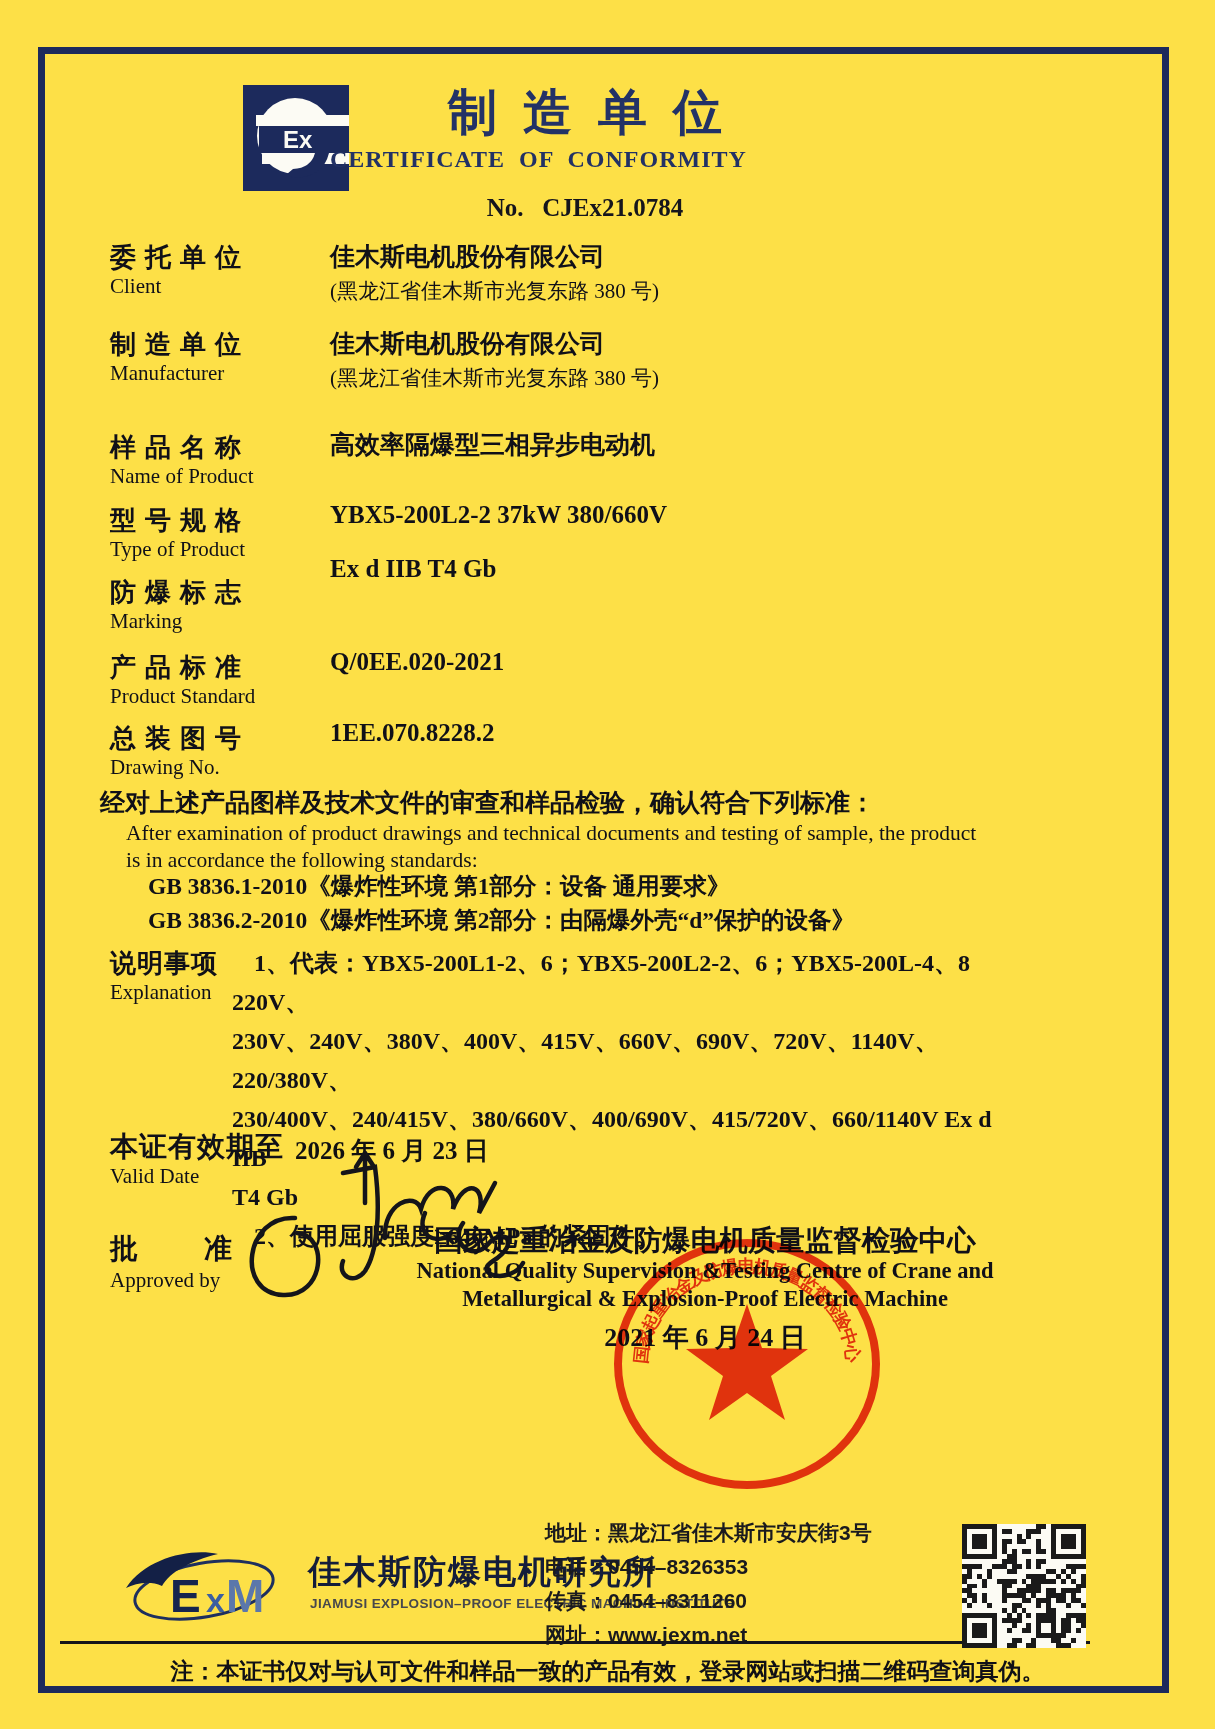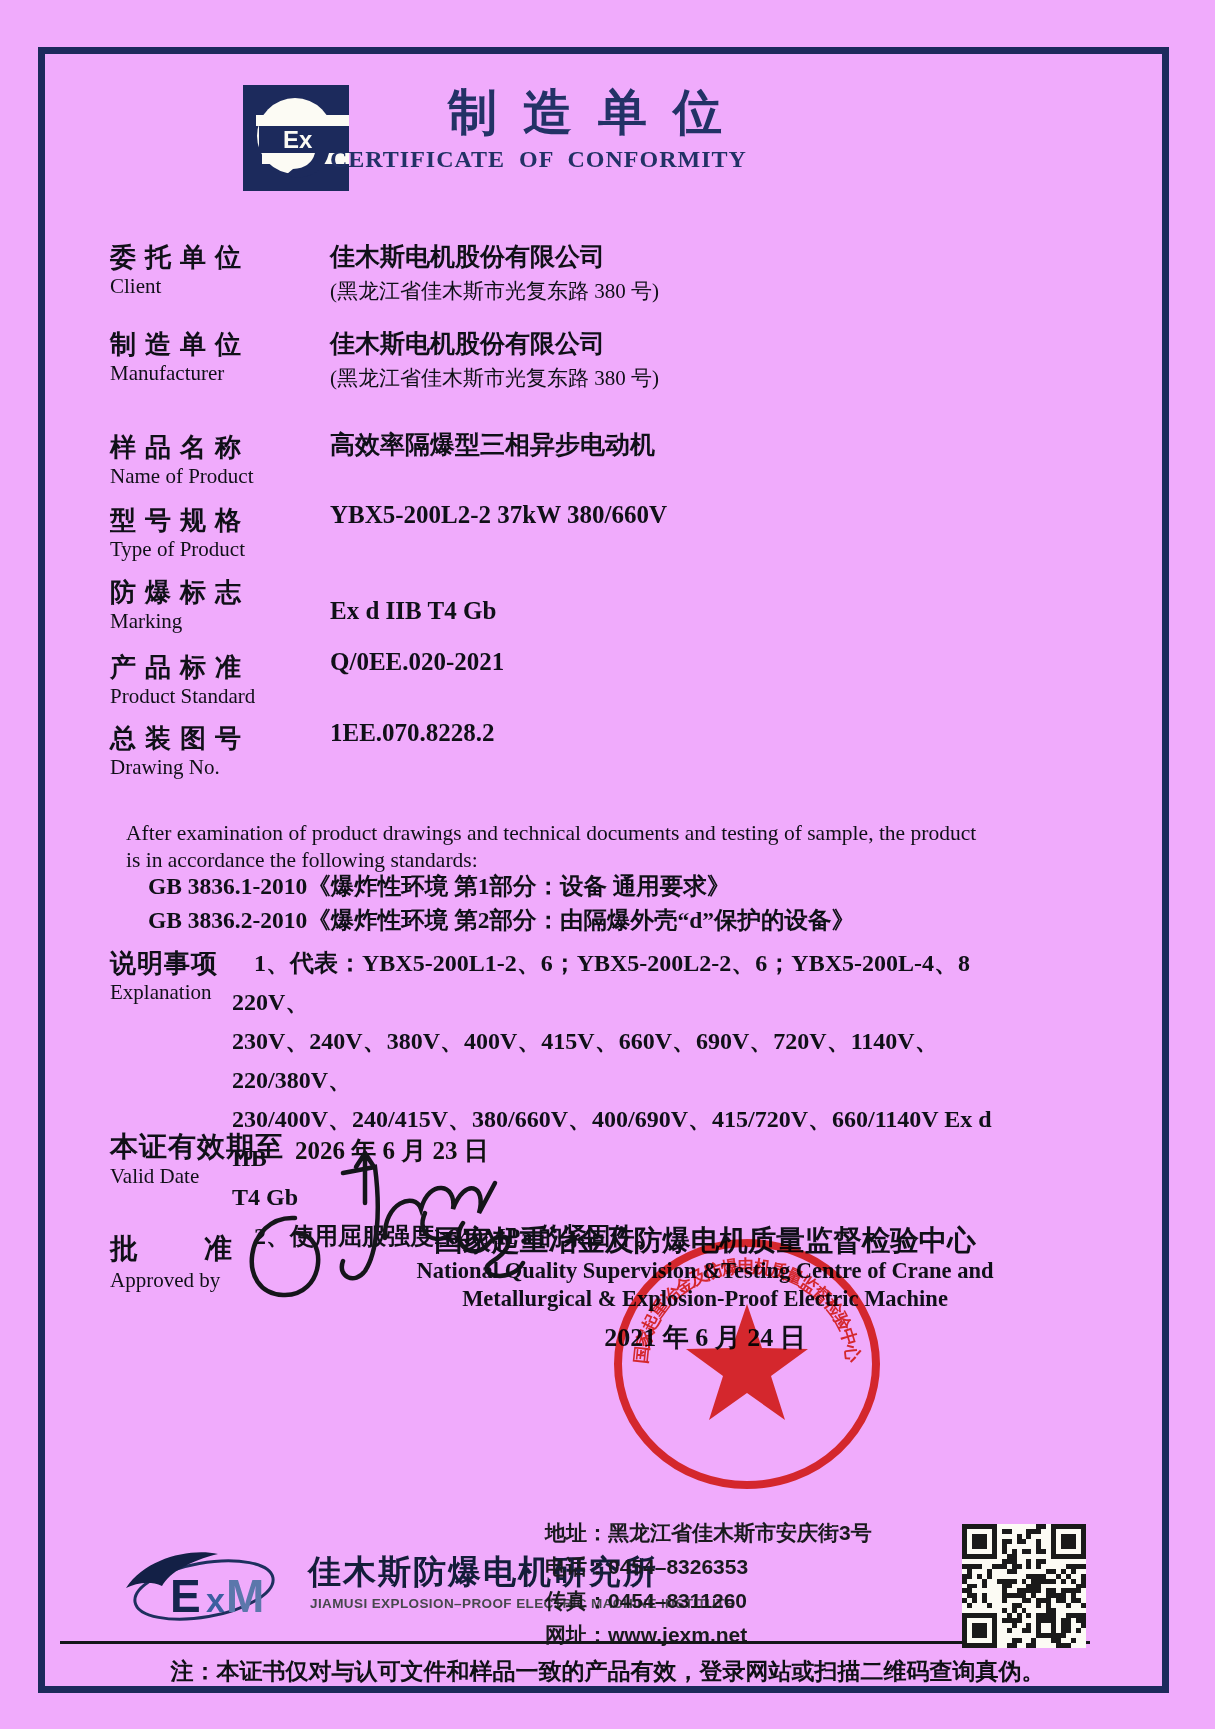--- a/index.html
+++ b/index.html
@@ -1,16 +1,16 @@
 <!DOCTYPE html>
 <html><head>
 <meta charset="utf-8">
 <style>
   html,body{margin:0;padding:0;background:#efeee6;}
-  .page{position:relative;width:1215px;height:1729px;background:#f0abfc;overflow:hidden;
+  .page{position:relative;width:1215px;height:1729px;background:#fde047;overflow:hidden;
         font-family:"Liberation Serif",serif;color:#111;}
   .frame{position:absolute;left:38px;top:47px;width:1117px;height:1632px;
          border:7px solid #1c2a5c;}
   .abs{position:absolute;}
 
   
   .exlogo{left:243px;top:85px;width:106px;height:106px;}
   .title-zh{left:330px;top:80px;width:510px;text-align:center;
             font-family:"Liberation Sans",sans-serif;font-weight:bold;
             font-size:49px;color:#233266;letter-spacing:26px;text-indent:26px;}
@@ -74,20 +74,21 @@
     <rect x="0" y="0" width="106" height="106" fill="#1c2a5c"></rect>
     <circle cx="52" cy="51" r="38" fill="#fcfbf4"></circle>
     <rect x="13" y="30" width="93" height="11" fill="#fcfbf4"></rect>
     <rect x="16" y="41" width="76" height="27" fill="#1c2a5c"></rect>
     <rect x="19" y="68" width="87" height="11" fill="#fcfbf4"></rect>
     <path d="M50,93 Q80,93 86,68 L72,68 Q68,83 50,84 L44,89 Z" fill="#1c2a5c"></path>
     <text x="40" y="63" font-family="Liberation Sans, sans-serif" font-weight="bold" font-size="24" fill="#fcfbf4">Ex</text>
   </svg>
   <div class="abs title-zh">制造单位</div>
   <div class="abs title-en">CERTIFICATE  OF  CONFORMITY</div>
+  <div class="abs cert-no">No.   CJEx21.0784</div>
 
   <div class="abs f-zh" style="top:240px">委托单位</div>
   <div class="abs f-en" style="top:274px">Client</div>
   <div class="abs f-val" style="top:240px">佳木斯电机股份有限公司</div>
   <div class="abs f-note" style="top:277px">(黑龙江省佳木斯市光复东路 380 号)</div>
 
   <div class="abs f-zh" style="top:327px">制造单位</div>
   <div class="abs f-en" style="top:361px">Manufacturer</div>
   <div class="abs f-val" style="top:327px">佳木斯电机股份有限公司</div>
   <div class="abs f-note" style="top:364px">(黑龙江省佳木斯市光复东路 380 号)</div>
@@ -95,30 +96,31 @@
   <div class="abs f-zh" style="top:430px">样品名称</div>
   <div class="abs f-en" style="top:464px">Name of Product</div>
   <div class="abs f-val" style="top:428px">高效率隔爆型三相异步电动机</div>
 
   <div class="abs f-zh" style="top:503px">型号规格</div>
   <div class="abs f-en" style="top:537px">Type of Product</div>
   <div class="abs f-val" style="top:501px">YBX5-200L2-2   37kW   380/660V</div>
 
   <div class="abs f-zh" style="top:575px">防爆标志</div>
   <div class="abs f-en" style="top:609px">Marking</div>
-  <div class="abs f-val" style="top:597px">Ex d IIB T4 Gb</div>
+  <div class="abs f-val" style="top:555px">Ex d IIB T4 Gb</div>
 
   <div class="abs f-zh" style="top:650px">产品标准</div>
   <div class="abs f-en" style="top:684px">Product Standard</div>
   <div class="abs f-val" style="top:648px">Q/0EE.020-2021</div>
 
   <div class="abs f-zh" style="top:721px">总装图号</div>
   <div class="abs f-en" style="top:755px">Drawing No.</div>
   <div class="abs f-val" style="top:719px">1EE.070.8228.2</div>
 
+  <div class="abs st-zh">经对上述产品图样及技术文件的审查和样品检验，确认符合下列标准：</div>
   <div class="abs st-en">
     <div>After examination of product drawings and technical documents and testing of sample, the product</div>
     <div>is in accordance the following standards:</div>
   </div>
   <div class="abs st-std" style="top:870px">GB 3836.1-2010《爆炸性环境 第1部分：设备 通用要求》</div>
   <div class="abs st-std" style="top:904px">GB 3836.2-2010《爆炸性环境 第2部分：由隔爆外壳“d”保护的设备》</div>
 
   <div class="abs f-zh" style="top:946px;letter-spacing:1px">说明事项</div>
   <div class="abs f-en" style="top:980px">Explanation</div>
   <div class="abs expl-lines">

